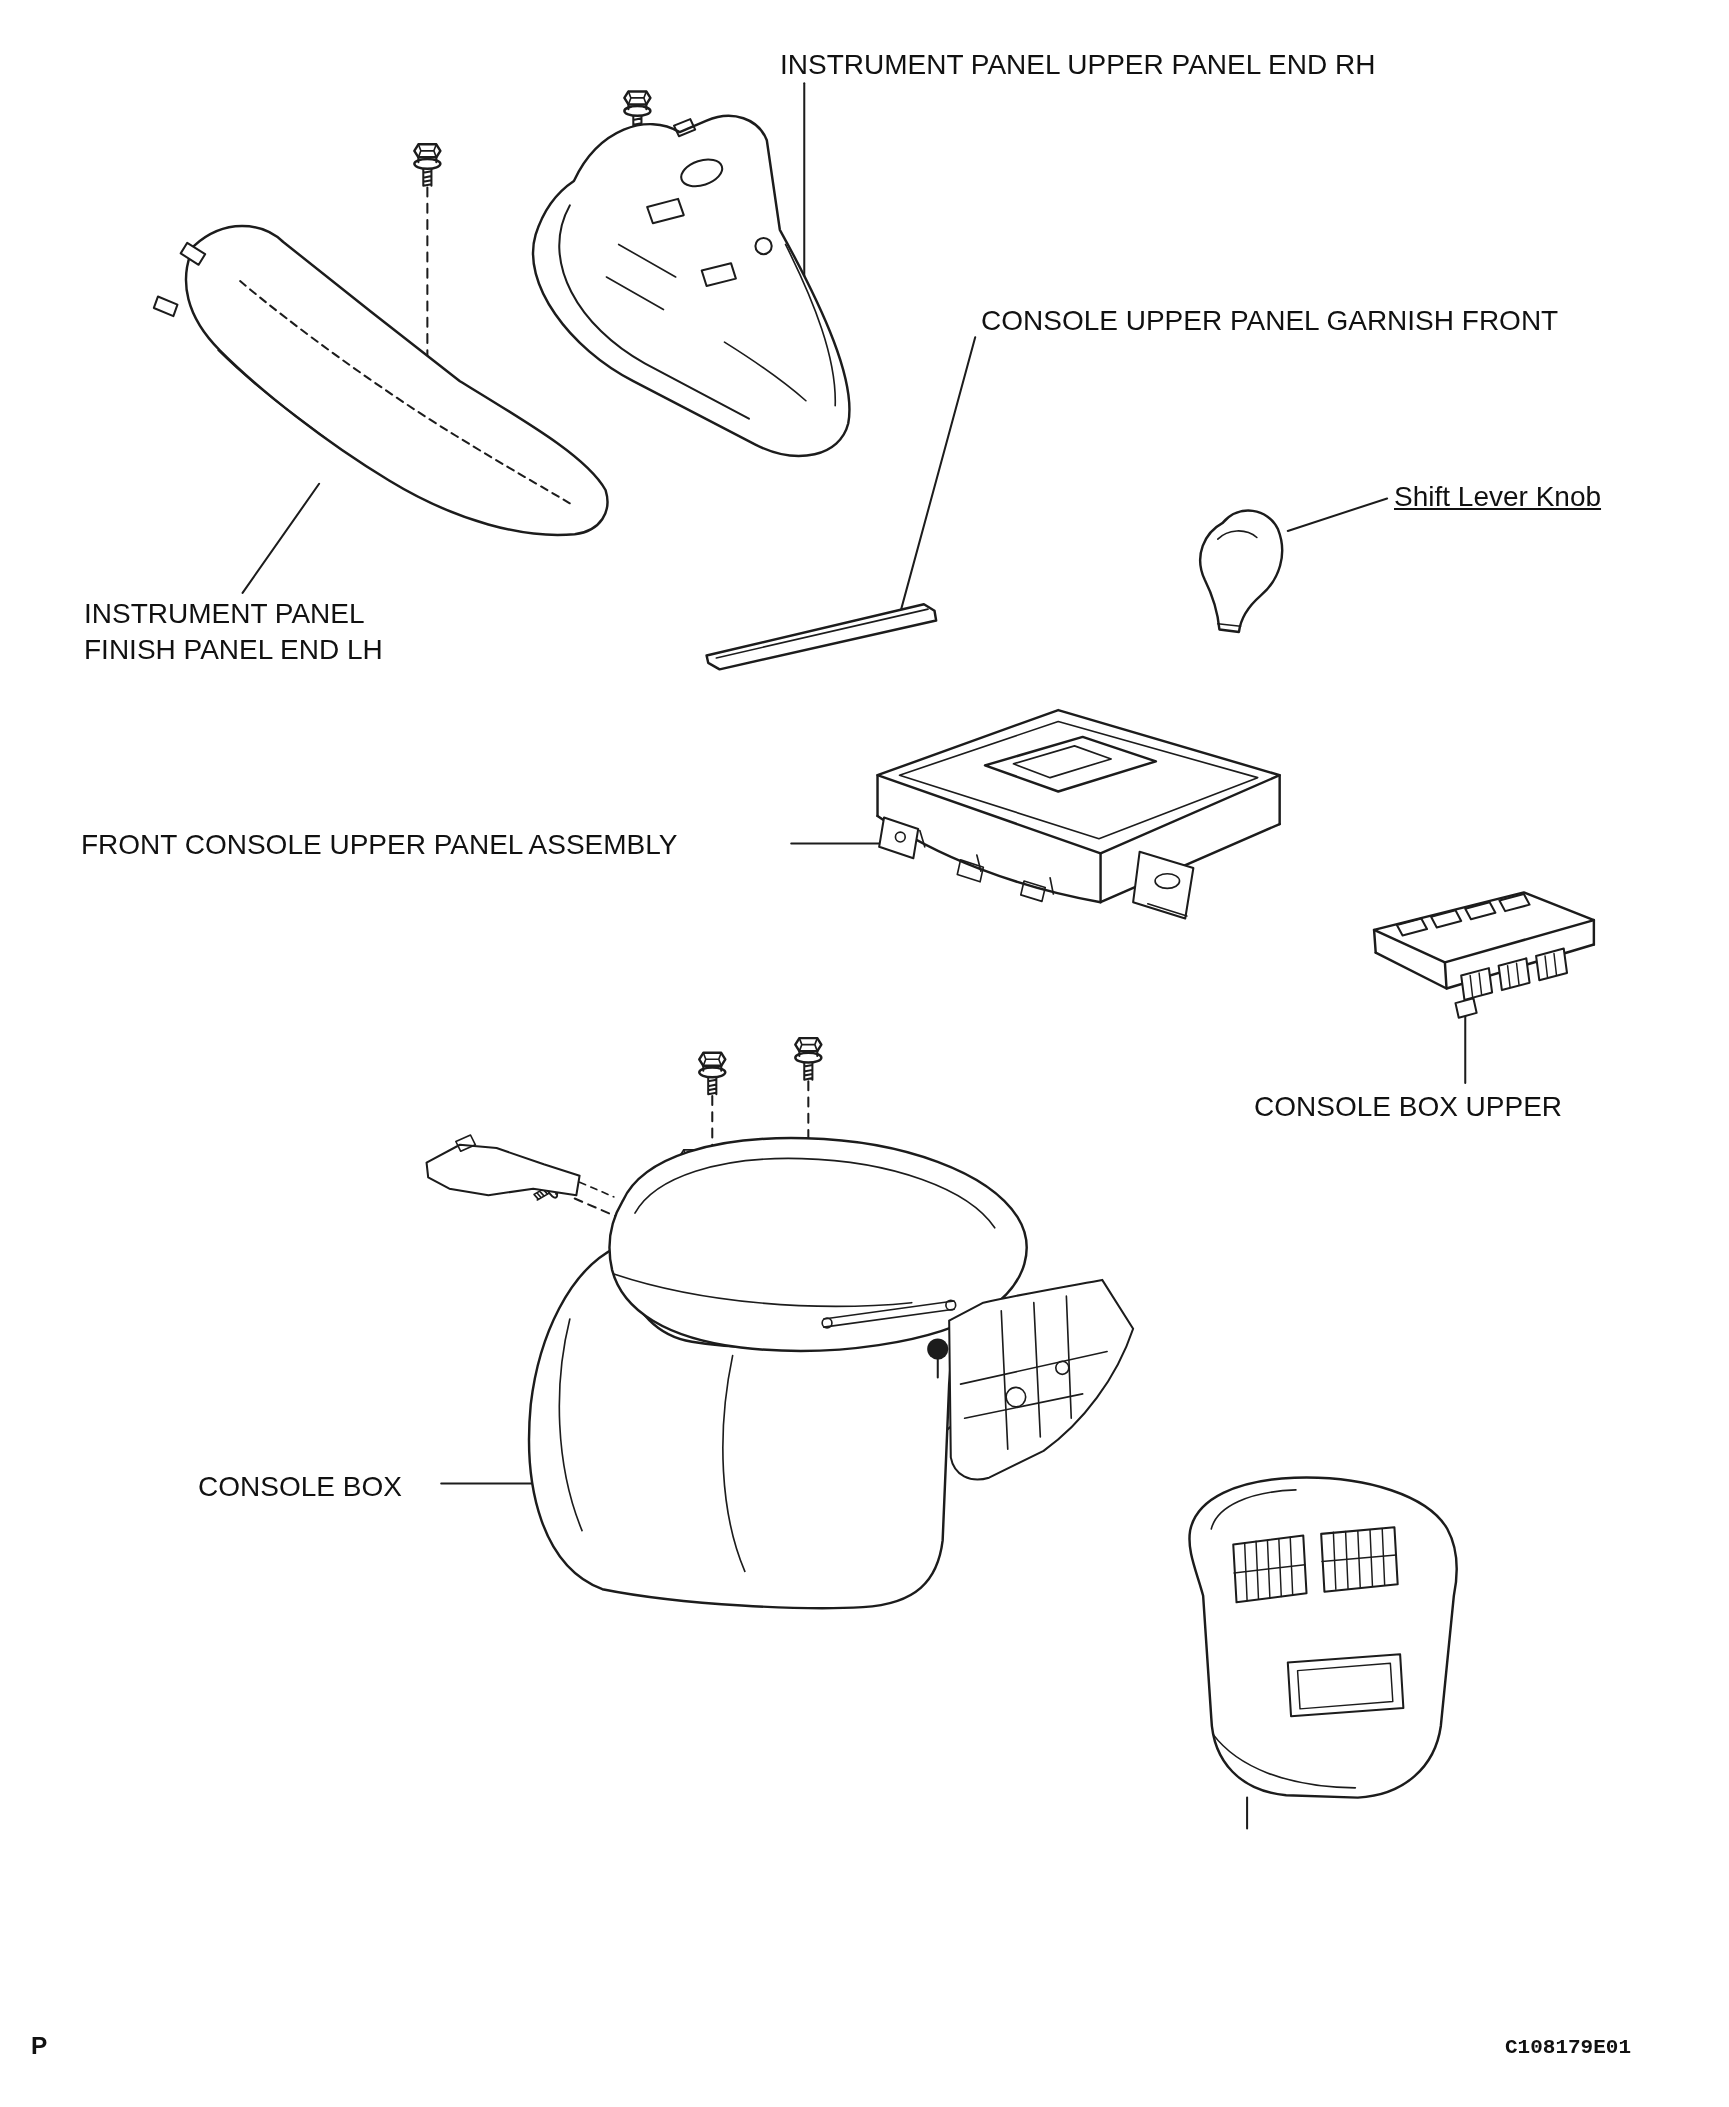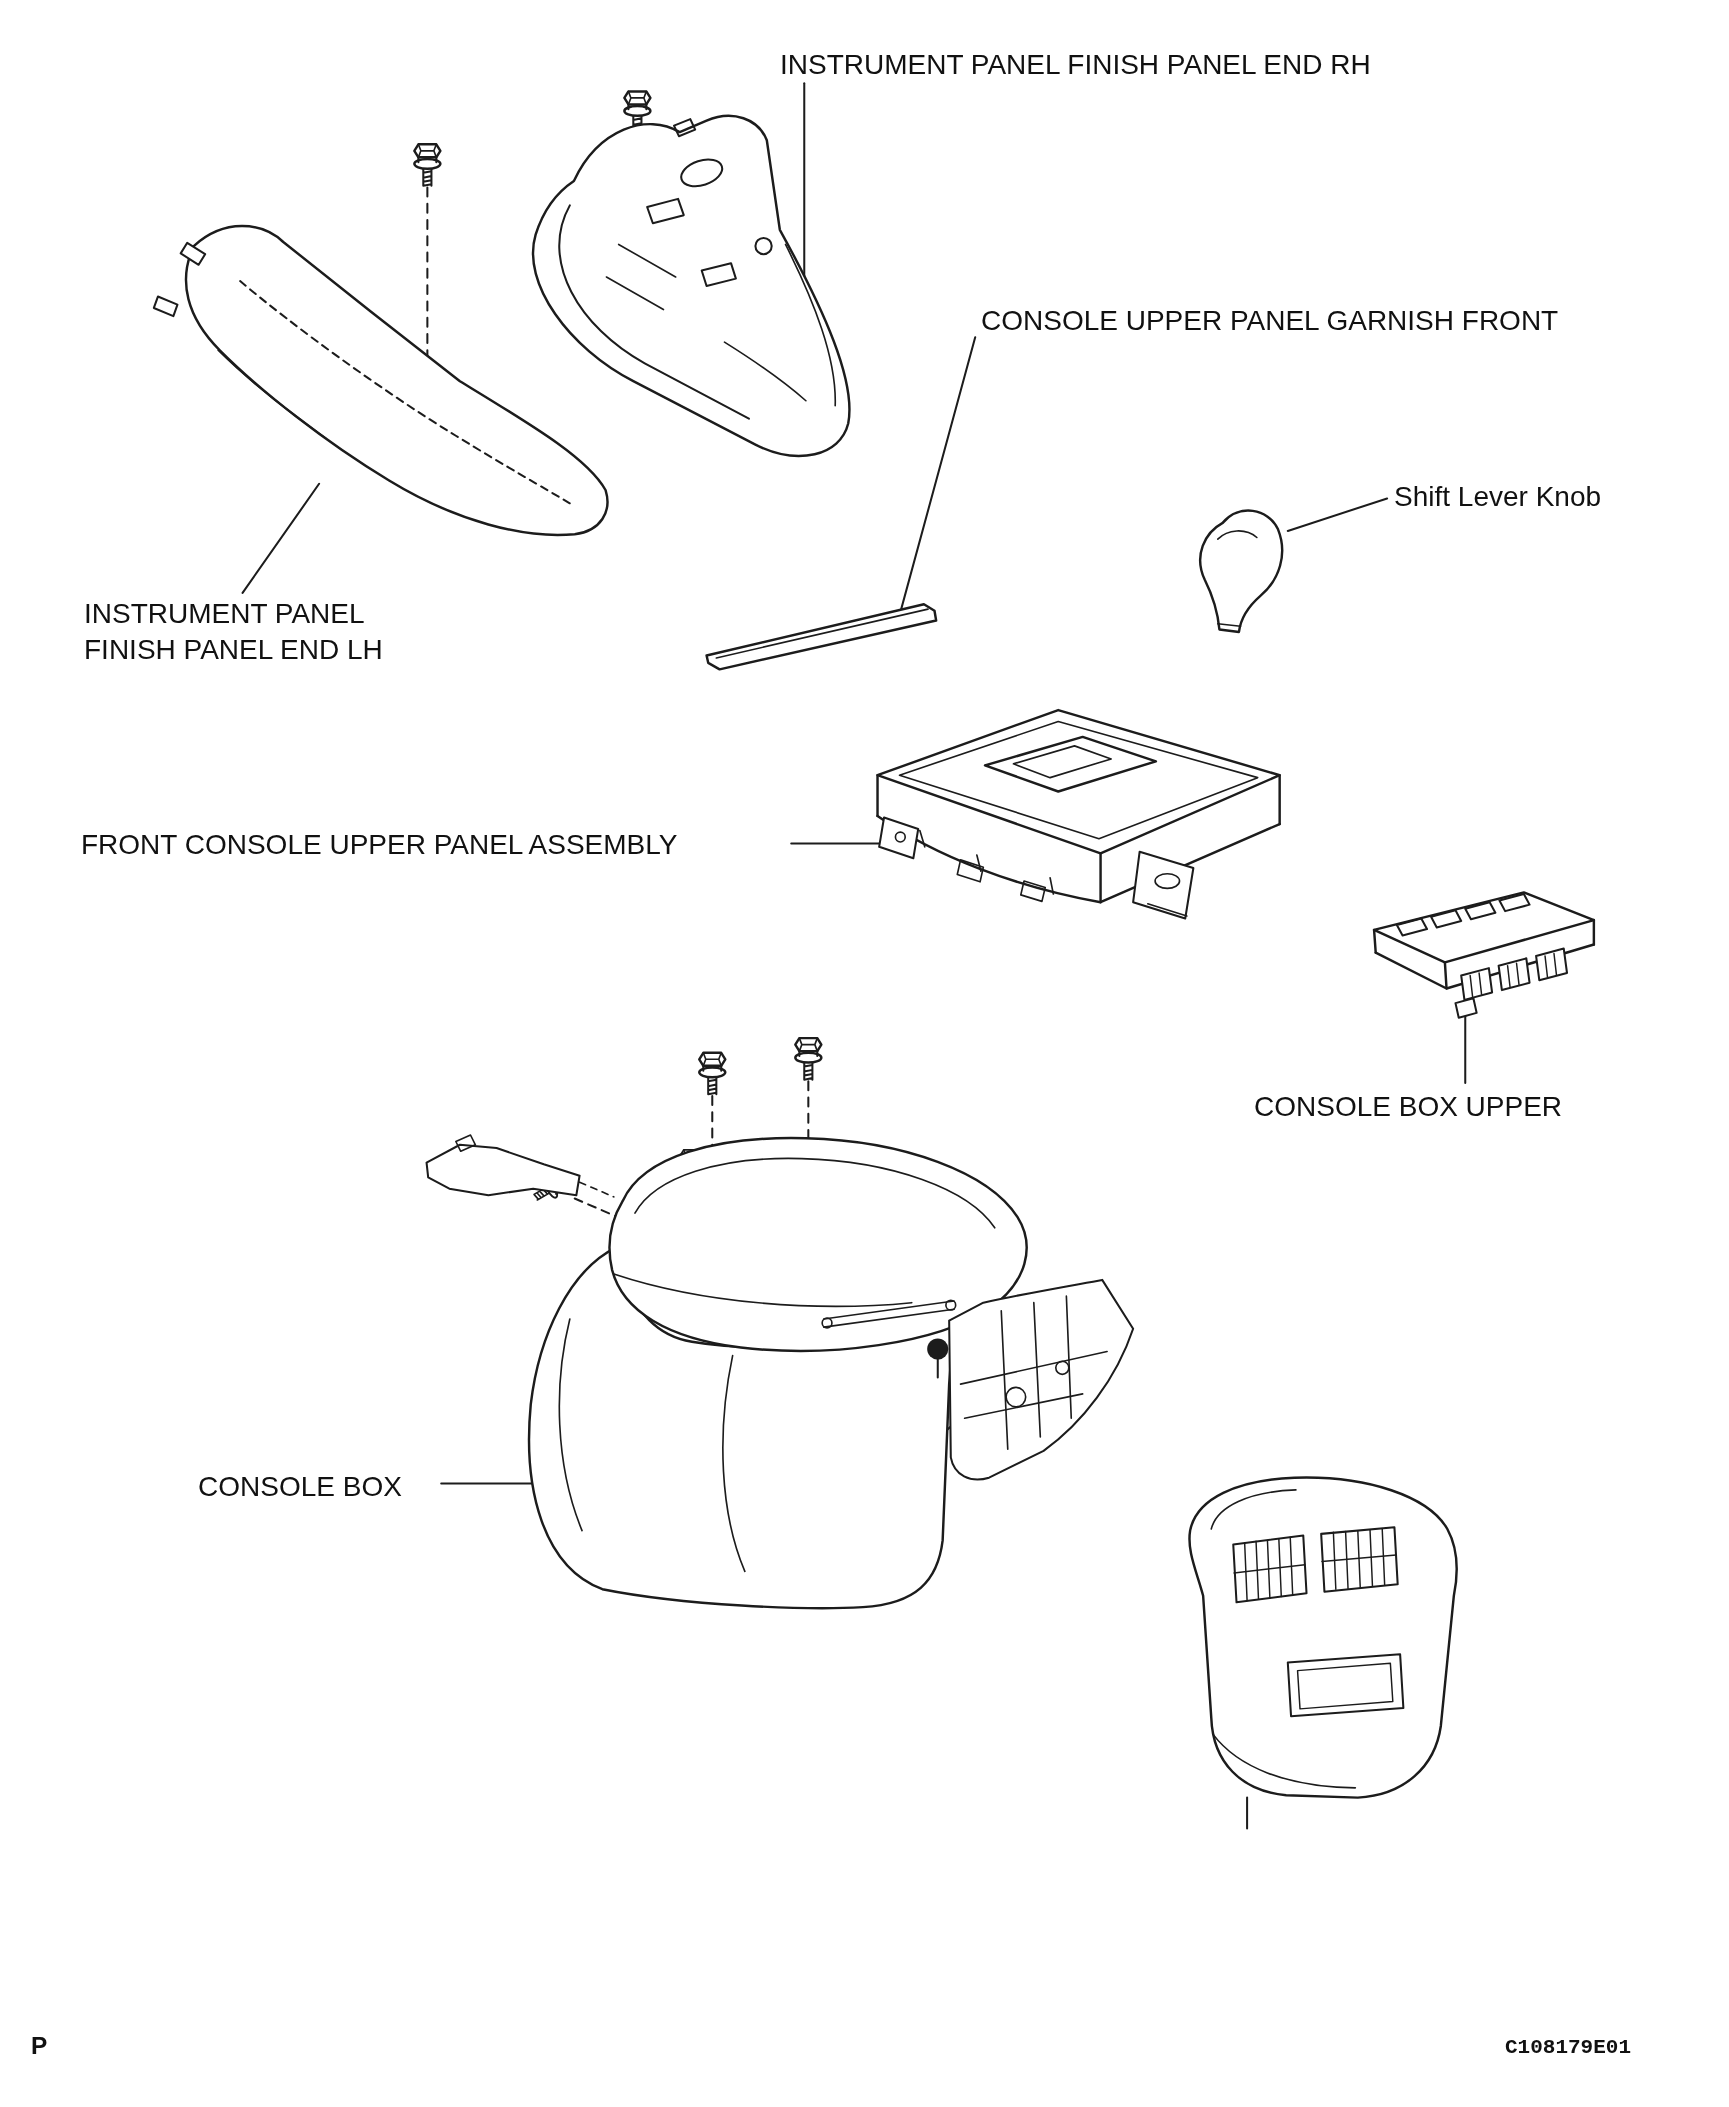--- a/index.html
+++ b/index.html
@@ -155,25 +155,25 @@
 
       <path d="M 1623,1884 L 1713,1876 L 1717,1946 L 1627,1955 Z" stroke-width="2.5"></path>
       <path d="M 1638,1882 L 1641,1952 M 1653,1881 L 1656,1951 M 1668,1880 L 1671,1950 M 1683,1879 L 1686,1948 M 1698,1878 L 1701,1947" stroke-width="1.8"></path>
       <path d="M 1624,1918 L 1715,1910" stroke-width="1.8"></path>
 
       <path d="M 1582,2042 L 1720,2032 L 1724,2098 L 1586,2108 Z" stroke-width="2.5"></path>
       <path d="M 1594,2052 L 1708,2043 L 1711,2090 L 1597,2099 Z" stroke-width="1.8"></path>
     </g>
   </svg>
 
-  <div class="label" style="left:780px;top:47px;">INSTRUMENT PANEL FINISH PANEL END RH</div>
+  <div class="label" style="left:780px;top:47px;">INSTRUMENT PANEL UPPER PANEL END RH</div>
 
   <div class="label" style="left:981px;top:303px;text-align:center;">CONSOLE UPPER PANEL GARNISH FRONT</div>
 
-  <div class="label" style="left:1394px;top:479px;">Shift Lever Knob</div>
+  <div class="label" style="left:1394px;top:479px;text-decoration:underline;">Shift Lever Knob</div>
 
   <div class="label" style="left:50px;top:596px;margin-left:34px;">INSTRUMENT PANEL
 FINISH PANEL END LH</div>
 
   <div class="label" style="left:81px;top:827px;">FRONT CONSOLE UPPER PANEL ASSEMBLY</div>
 
   <div class="label" style="left:1254px;top:1089px;">CONSOLE BOX UPPER</div>
 
   <div class="label" style="left:198px;top:1469px;">CONSOLE BOX</div>
 

